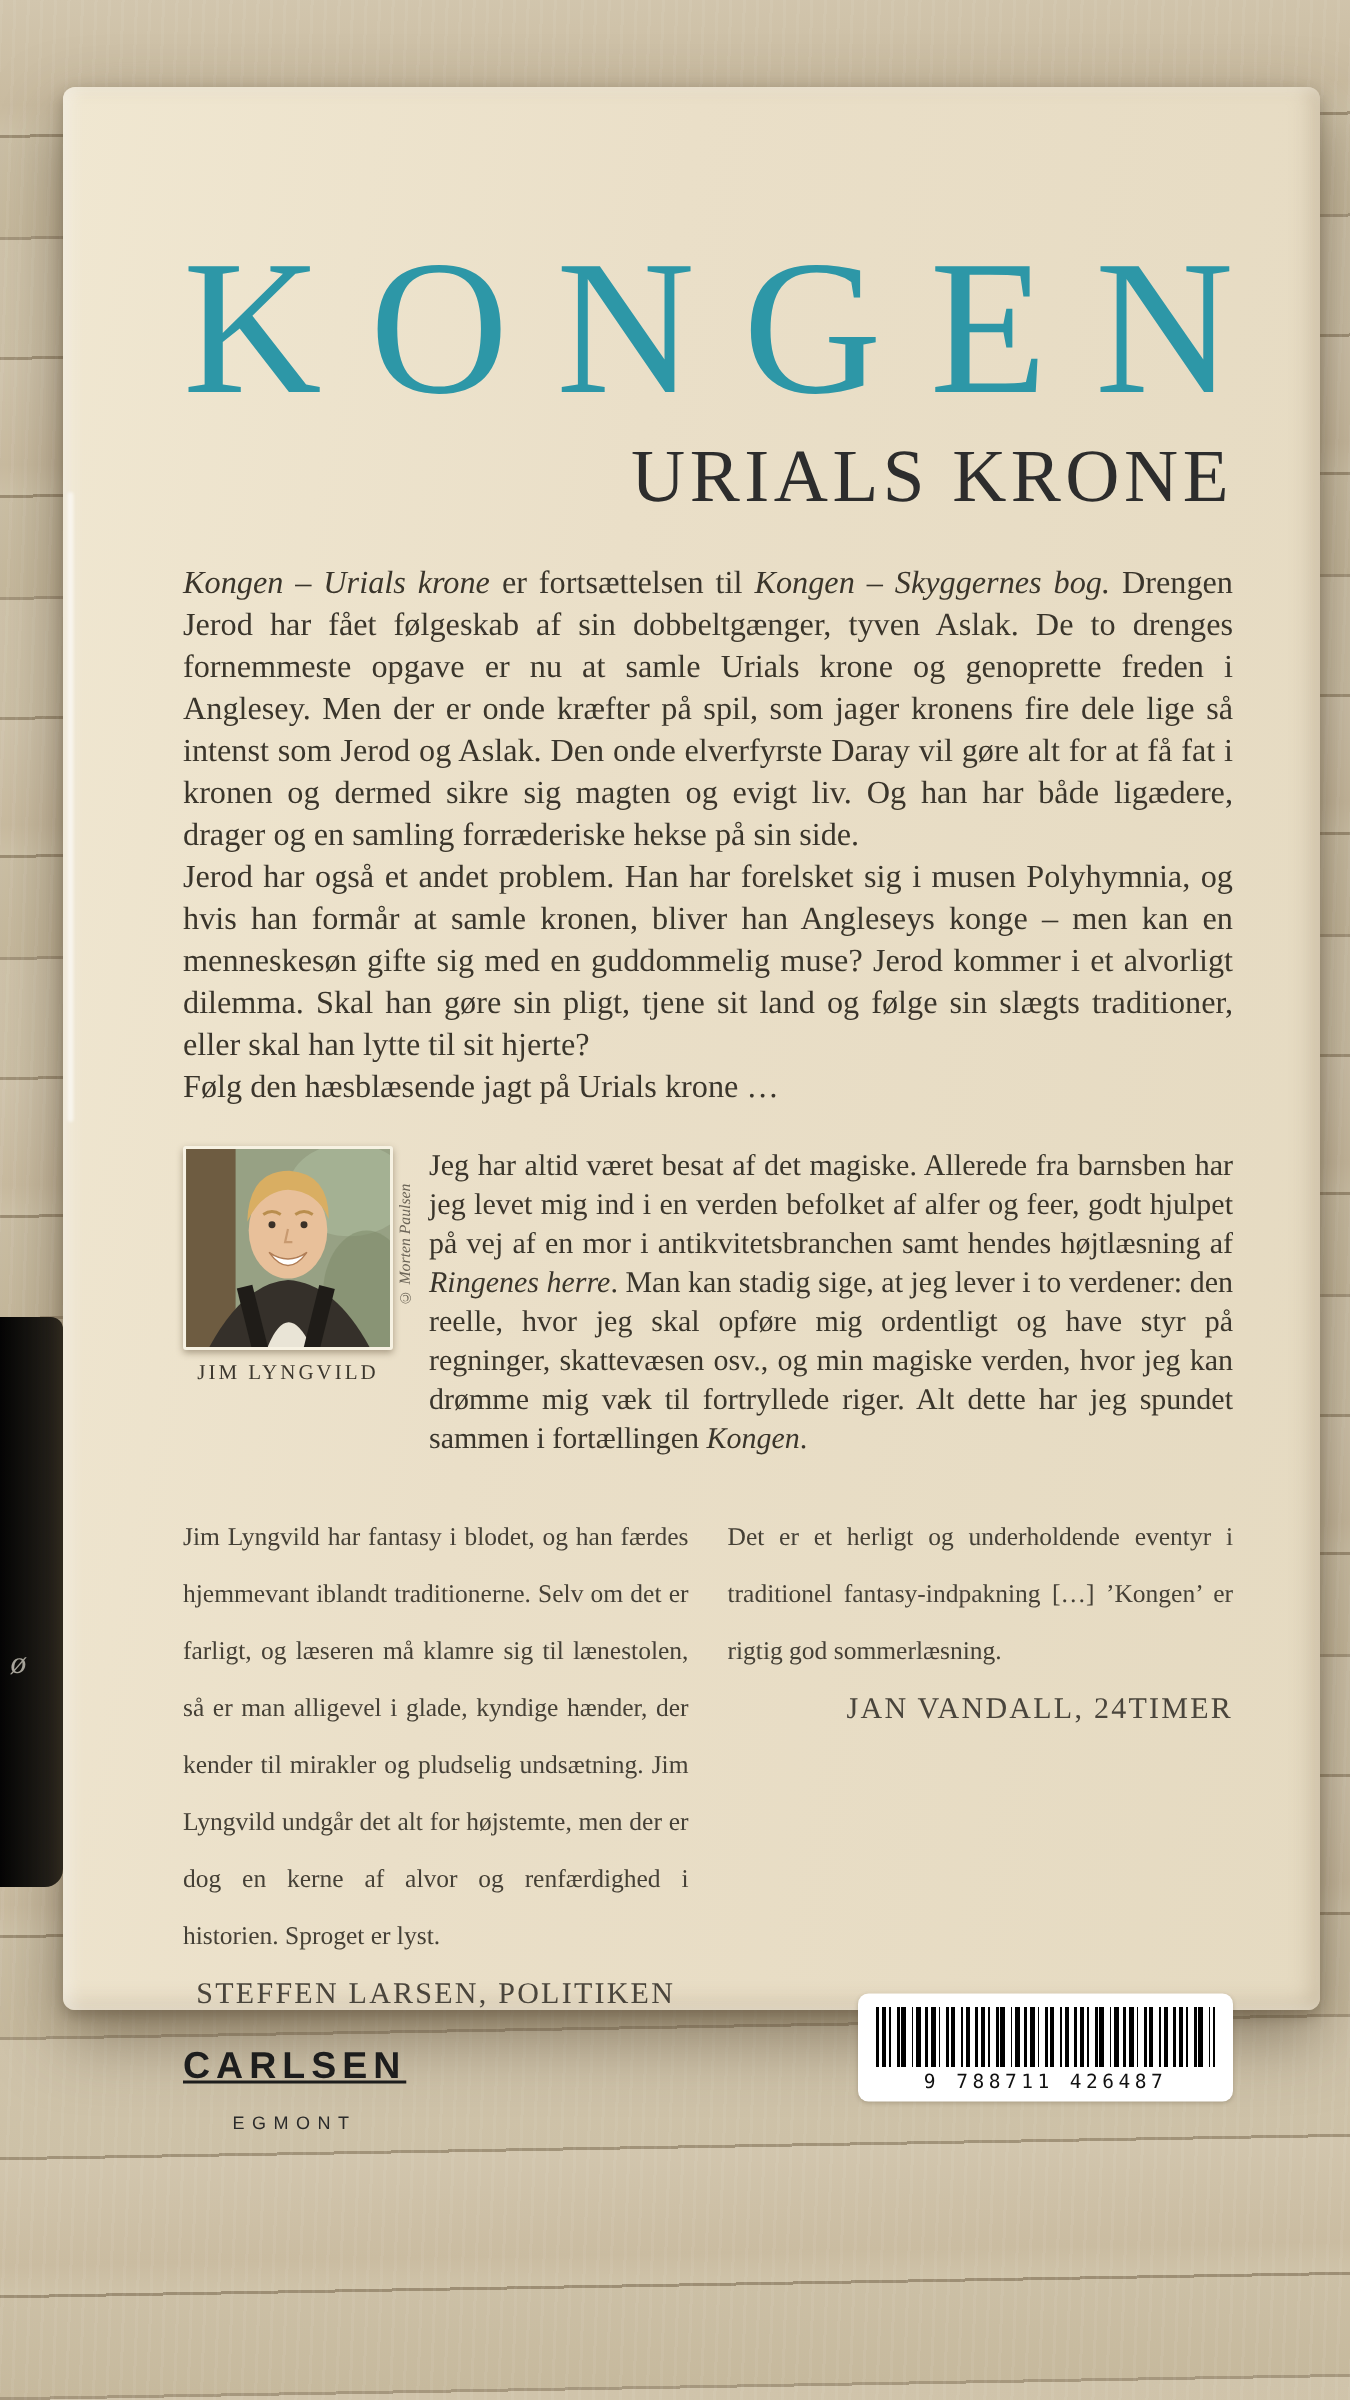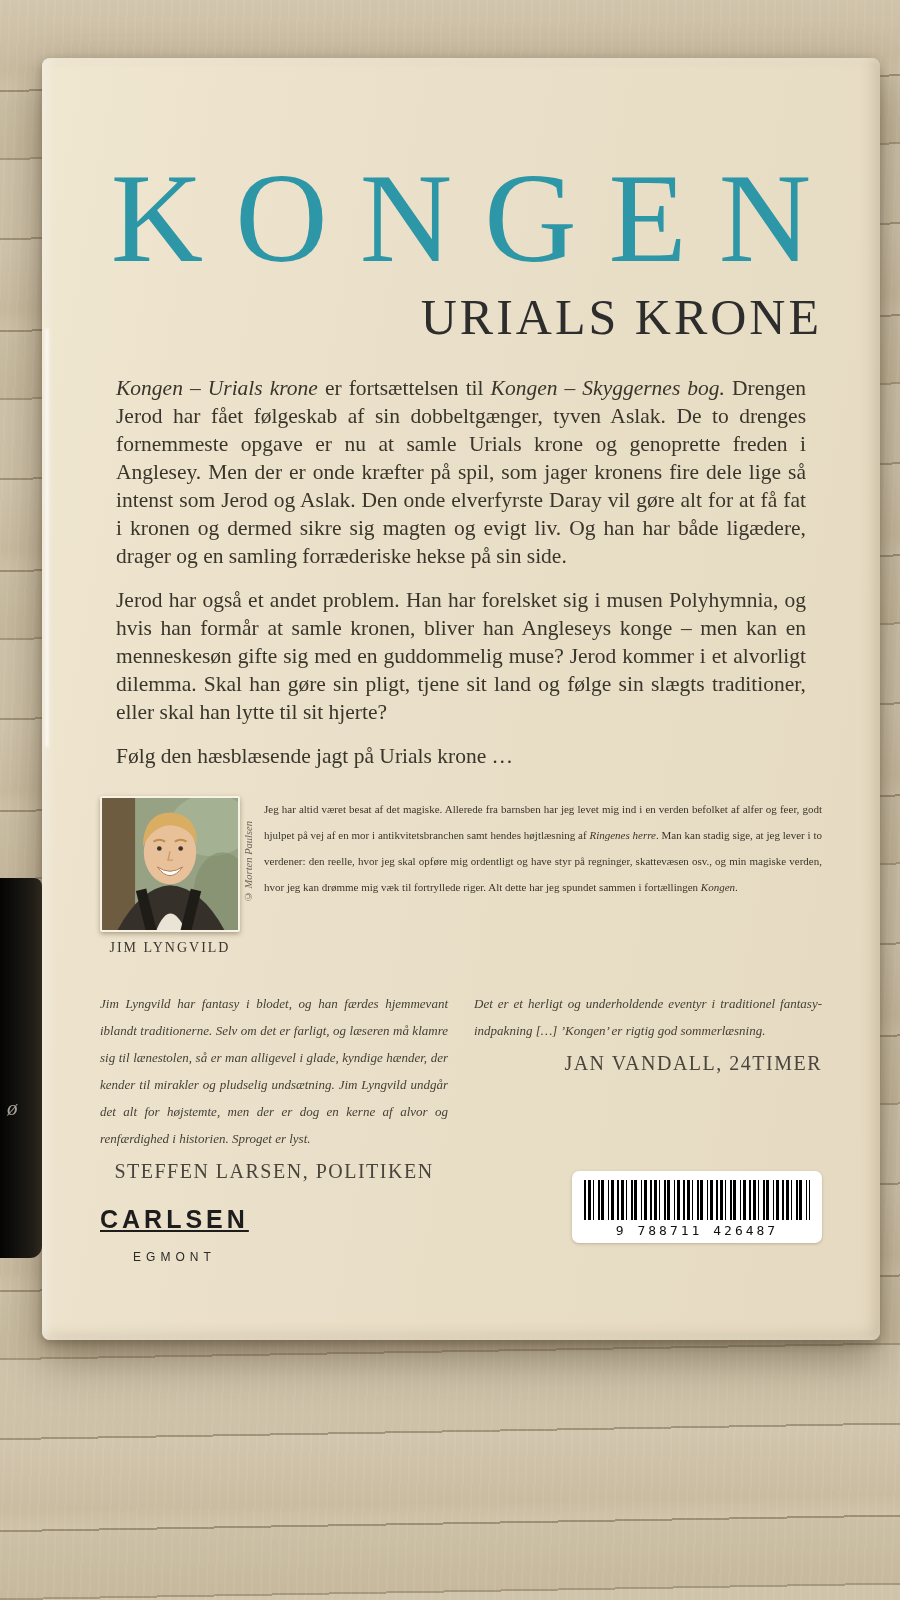--- a/index.html
+++ b/index.html
@@ -37,55 +37,55 @@
     position:absolute;left:42px;top:58px;width:838px;height:1282px;
     background:linear-gradient(100deg,#f0e7d1,#eadfc8 40%,#e5dac1);
     border-radius:8px;
     box-shadow:0 18px 45px rgba(70,55,35,.5), 0 4px 10px rgba(70,55,35,.35),
       inset 5px 0 10px rgba(255,255,255,.4), inset -6px -4px 14px rgba(140,120,90,.28);
   }
   .book::after{
     content:"";position:absolute;left:3px;top:270px;width:4px;height:420px;
     background:rgba(255,255,255,.55);border-radius:3px;filter:blur(1px);
   }
-  .content{padding:96px 58px 0 58px;color:#3a352b;}
+  .content{padding:96px 58px 0 80px;color:#3a352b;}
   
   .title{
     margin:0 -32px 0 0;text-align:center;
     font-size:128px;line-height:1;font-weight:400;
     letter-spacing:32px;color:#2d97a7;white-space:nowrap;
   }
   .subtitle{
     margin:8px 0 0 0;text-align:right;
     font-size:50px;line-height:1.08;font-weight:400;
     letter-spacing:3px;color:#2d2d2d;white-space:nowrap;
   }
   
   .synopsis{margin-top:30px;font-size:21.5px;line-height:28px;text-align:justify;hyphens:auto;}
-  .synopsis p{margin:16px;}
+  .synopsis p{margin:0;}
   .synopsis p.last{text-align:left;}
   
   .author-row{display:flex;margin-top:26px;align-items:flex-start;}
   .photo-col{width:140px;flex:0 0 140px;text-align:center;}
   .photo{
     width:136px;height:132px;border:2px solid #f7f2e3;border-radius:2px;
     box-shadow:0 2px 5px rgba(90,75,50,.45);overflow:hidden;background:#97a184;
   }
   .photo svg{display:block;width:100%;height:100%;}
   .photo-caption{margin-top:8px;font-size:14px;letter-spacing:2px;color:#3c372e;}
   .credit{
     flex:0 0 18px;writing-mode:vertical-rl;transform:rotate(180deg);
     font-size:10.5px;font-style:italic;color:#6a6356;
     height:132px;text-align:center;margin:0 3px;
   }
-  .bio{flex:1;margin:0;font-size:11px;line-height:26px;text-align:justify;hyphens:auto;}
+  .bio{flex:1;margin:0;font-size:20px;line-height:26px;text-align:justify;hyphens:auto;}
   
   .reviews{display:flex;gap:26px;margin-top:34px;}
   .review{flex:1;}
-  .quote{margin:0;font-style:italic;font-size:13px;line-height:27px;text-align:justify;hyphens:auto;color:#45403600;color:#454036;}
+  .quote{margin:0;font-size:17px;line-height:38px;text-align:justify;hyphens:auto;color:#45403600;color:#454036;}
   .attrib{margin-top:8px;font-size:20px;letter-spacing:1.5px;color:#4a453c;}
   .attrib.center{text-align:center;}
   .attrib.rightalign{text-align:right;}
   
   .bottom-row{display:flex;justify-content:space-between;align-items:flex-start;margin-top:8px;}
   .publisher{display:inline-block;text-align:center;margin-top:14px;}
   .pub-name{
     font-family:"Liberation Sans", sans-serif;font-weight:bold;
     font-size:25px;letter-spacing:4px;color:#1d1d1d;text-decoration:underline;
   }

